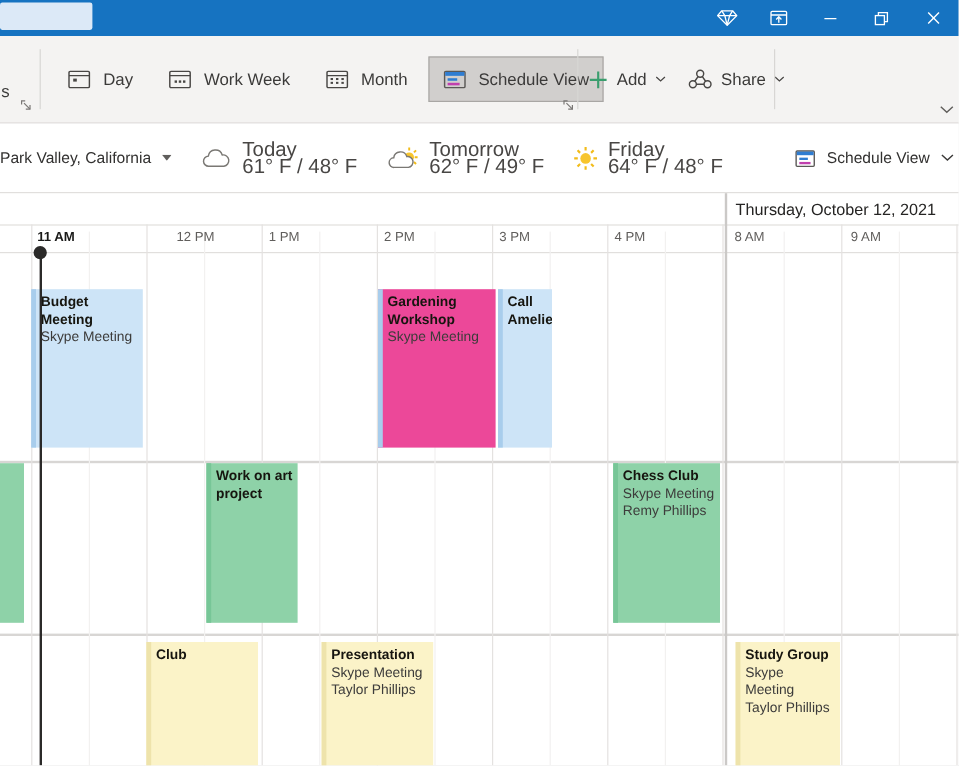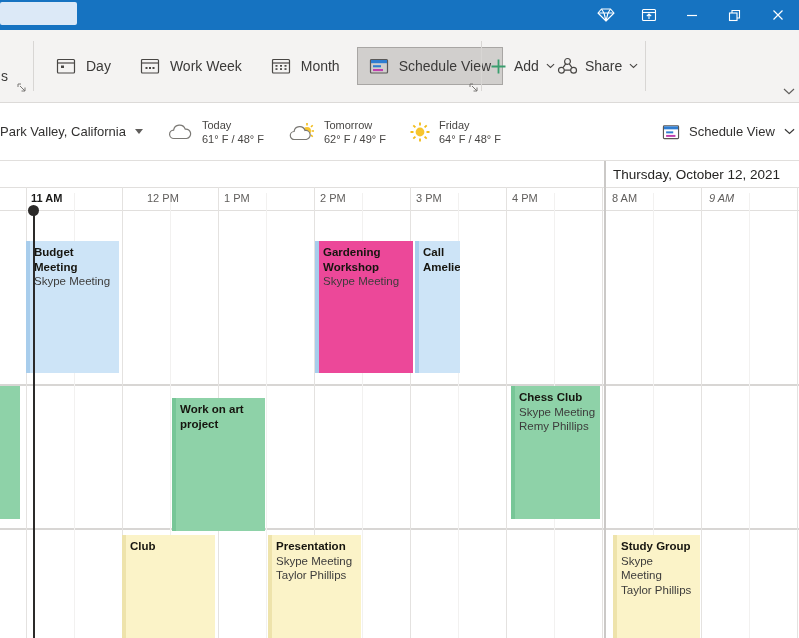--- a/index.html
+++ b/index.html
@@ -14,30 +14,30 @@
 
   
   .ribbon{position:absolute;left:0;top:30px;width:100%;height:72px;background:#f4f3f2;border-bottom:1px solid #dcdad8;}
   .rb-clipped{position:absolute;left:1px;top:38px;font-size:14px;color:#3b3a39;}
   .rb-sep{position:absolute;top:11px;height:50px;width:1px;background:#d8d6d4;}
   .rb-launcher{position:absolute;}
   .rb-views{position:absolute;left:44px;top:0;height:100%;display:flex;align-items:center;gap:5px;}
   .rb-btn{display:flex;align-items:center;gap:10px;padding:9px 11px;font-size:14px;color:#3b3a39;
           background:transparent;border:1px solid transparent;white-space:nowrap;}
   .rb-btn.selected{background:#d1cfcd;border-color:#a8a6a4;}
-  .rb-actions{position:absolute;left:490px;top:0;height:100%;display:flex;align-items:center;gap:2px;}
+  .rb-actions{position:absolute;left:490px;top:0;height:100%;display:flex;align-items:center;gap:18px;}
   .rb-action{display:flex;align-items:center;gap:7px;font-size:14px;color:#3b3a39;}
   .rb-collapse{position:absolute;left:783px;top:58px;}
 
   
   .weatherbar{position:absolute;left:0;top:103px;width:100%;height:57px;background:#fff;box-sizing:border-box;
               display:flex;align-items:center;}
   .wx-location{display:flex;align-items:center;gap:9px;font-size:13px;color:#323130;margin-right:24px;white-space:nowrap;}
   .wx-day{display:flex;align-items:center;gap:9px;margin-right:24px;}
-  .wx-texts{font-size:11px;color:#484644;line-height:14px;white-space:nowrap;}
+  .wx-texts{font-size:17px;color:#484644;line-height:14px;white-space:nowrap;}
   .wx-selector{position:absolute;left:662px;top:103px;height:57px;display:flex;align-items:center;gap:9px;
                font-size:13px;color:#323130;white-space:nowrap;}
 
   
   .calendar{position:absolute;left:0;top:160px;width:799px;height:478px;background:#fff;border-top:1px solid #e1dfdd;box-sizing:border-box;}
   .cal-date{position:absolute;left:613px;top:6px;font-size:13.5px;color:#252423;}
   .cal-hline{position:absolute;left:0;right:0;height:1px;background:#e1dfdd;}
   .cal-rowsep{position:absolute;left:0;right:0;height:2px;background:#d8d6d4;}
   .vline{position:absolute;width:1px;top:26px;bottom:0;background:#e4e2e0;}
   .vhalf{position:absolute;width:1px;top:32px;bottom:0;background:#f2f1f0;}
@@ -299,38 +299,38 @@
         <div class="vhalf" style="left: 749px;"></div>
       </div>
     <div id="timelabels">
         <div class="time-label current" style="left: 31px;">11 AM</div>
         <div class="time-label" style="left: 127px; margin-left: 20px;">12 PM</div>
         <div class="time-label" style="left: 224px;">1 PM</div>
         <div class="time-label" style="left: 320px;">2 PM</div>
         <div class="time-label" style="left: 416px;">3 PM</div>
         <div class="time-label" style="left: 512px;">4 PM</div>
         <div class="time-label" style="left: 612px;">8 AM</div>
-        <div class="time-label" style="left: 709px; font-style: italic;">9 AM</div>
+        <div class="time-label" style="left: 709px;">9 AM</div>
       </div>
     <div id="events">
         <div class="event" style="left: 26px; top: 80px; width: 93px; height: 132px; background: rgb(205, 228, 247); border-left: 4px solid rgb(168, 205, 236);">
           <div class="ev-title">Budget Meeting</div>
           <div class="ev-line">Skype Meeting</div>
         </div>
         <div class="event" style="left: 315px; top: 80px; width: 98px; height: 132px; background: #ec4899; border-left: 4px solid rgb(168, 205, 236);">
           <div class="ev-title">Gardening Workshop</div>
           <div class="ev-line">Skype Meeting</div>
         </div>
         <div class="event" style="left: 415px; top: 80px; width: 45px; height: 132px; background: rgb(205, 228, 247); border-left: 4px solid rgb(168, 205, 236);">
           <div class="ev-title">Call Amelie</div>
         </div>
         <div class="event" style="left: 0px; top: 225px; width: 20px; height: 133px; background: rgb(142, 210, 168);">
           <div class="ev-title"></div>
         </div>
-        <div class="event" style="left: 172px; top: 225px; width: 93px; height: 133px; background: rgb(142, 210, 168); border-left: 4px solid rgb(119, 198, 151); margin-top: 12px;">
+        <div class="event" style="left: 172px; top: 225px; width: 76px; height: 133px; background: rgb(142, 210, 168); border-left: 4px solid rgb(119, 198, 151);">
           <div class="ev-title">Work on art project</div>
         </div>
         <div class="event" style="left: 511px; top: 225px; width: 89px; height: 133px; background: rgb(142, 210, 168); border-left: 4px solid rgb(119, 198, 151);">
           <div class="ev-title">Chess Club</div>
           <div class="ev-line">Skype Meeting</div>
           <div class="ev-line">Remy Phillips</div>
         </div>
         <div class="event" style="left: 122px; top: 374px; width: 93px; height: 110px; background: rgb(251, 243, 200); border-left: 4px solid rgb(238, 227, 171);">
           <div class="ev-title">Club</div>
         </div>

